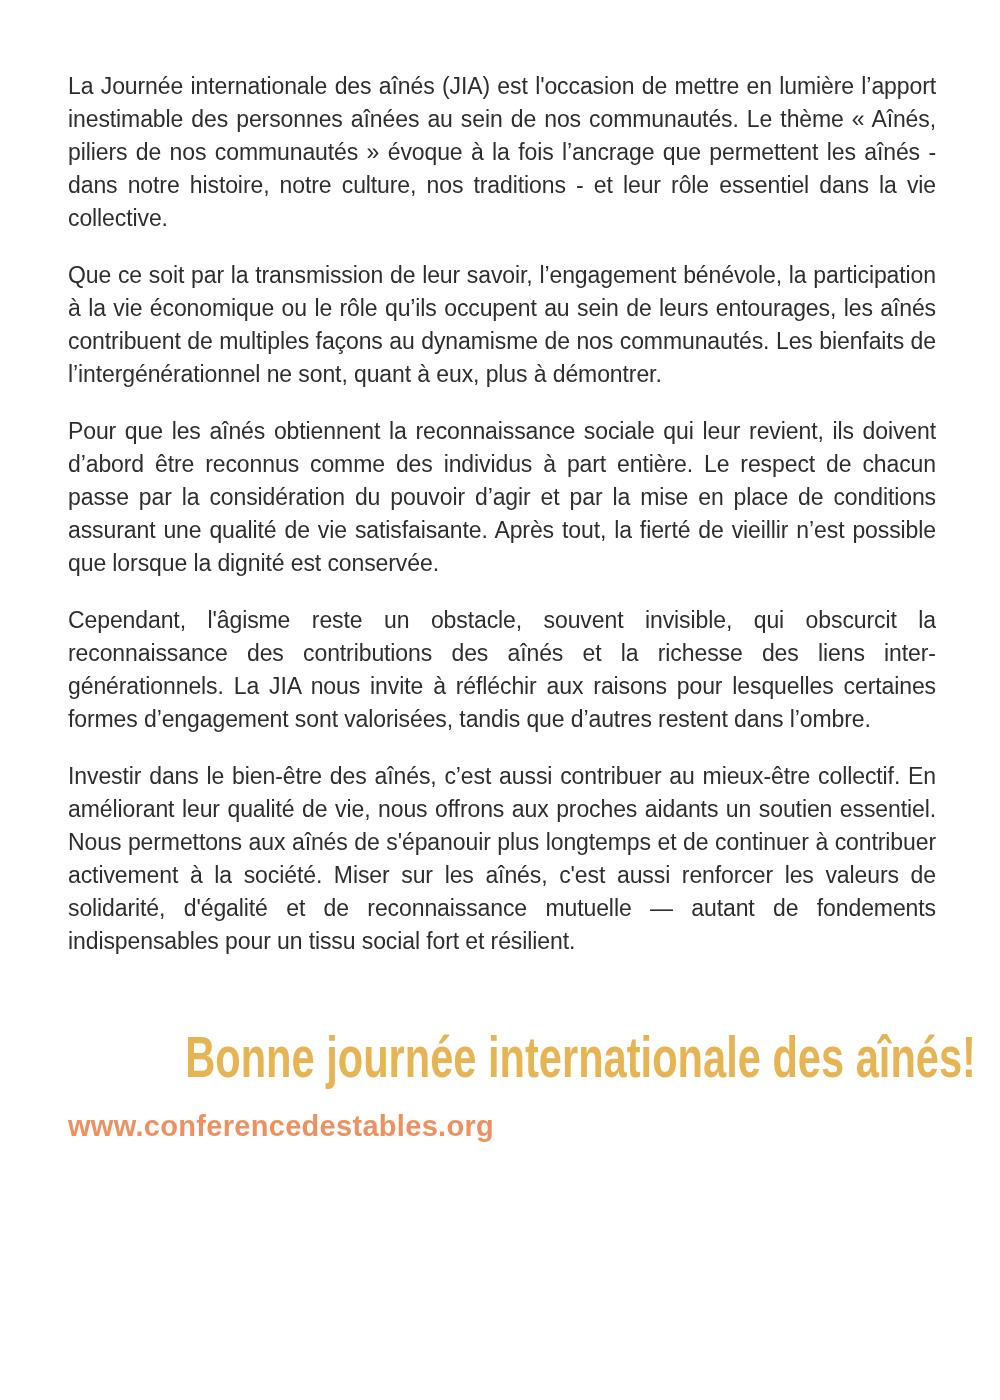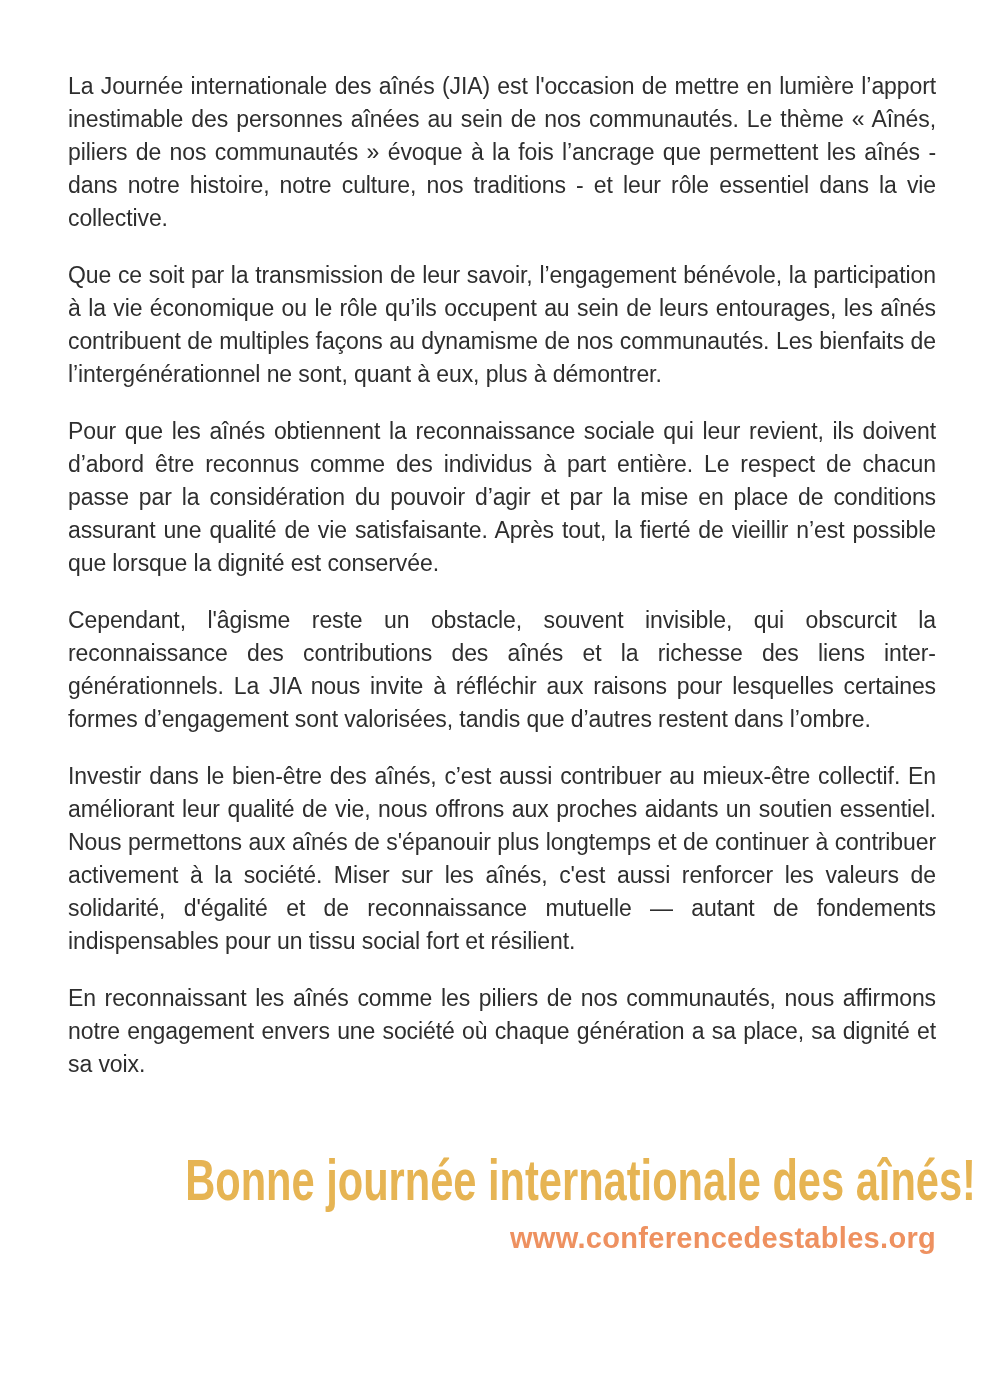--- a/index.html
+++ b/index.html
@@ -36,39 +36,38 @@
     white-space:nowrap;
     font-size:57px;
     line-height:66px;
     font-weight:bold;
     color:var(--headline-color);
     transform:scaleX(0.73);
     transform-origin:50% 50%;
   }
   .website-url{
     display:block;
-    margin-top:8px;
-    text-align:right;
+    margin-top:19px;
+    text-align:left;
     font-size:29px;
     line-height:34px;
     font-weight:bold;
     letter-spacing:0.3px;
     color:var(--website-color);
     text-decoration:none;
   }
 </style>
 </head>
 <body>
 
 <main class="flyer">
   <section class="body-text">
     <p>La Journée internationale des aînés (JIA) est l'occasion de mettre en lumière l’apport inestimable des personnes aînées au sein de nos communautés. Le thème « Aînés, piliers de nos communautés » évoque à la fois l’ancrage que permettent les aînés - dans notre histoire, notre culture, nos traditions - et leur rôle essentiel dans la vie collective.</p>
     <p>Que ce soit par la transmission de leur savoir, l’engagement bénévole, la participation à la vie économique ou le rôle qu’ils occupent au sein de leurs entourages, les aînés contribuent de multiples façons au dynamisme de nos communautés. Les bienfaits de l’intergénérationnel ne sont, quant à eux, plus à démontrer.</p>
     <p>Pour que les aînés obtiennent la reconnaissance sociale qui leur revient, ils doivent d’abord être reconnus comme des individus à part entière. Le respect de chacun passe par la considération du pouvoir d’agir et par la mise en place de conditions assurant une qualité de vie satisfaisante. Après tout, la fierté de vieillir n’est possible que lorsque la dignité est conservée.</p>
     <p>Cependant, l'âgisme reste un obstacle, souvent invisible, qui obscurcit la reconnaissance des contributions des aînés et la richesse des liens inter­générationnels. La JIA nous invite à réfléchir aux raisons pour lesquelles certaines formes d’engagement sont valorisées, tandis que d’autres restent dans l’ombre.</p>
     <p>Investir dans le bien-être des aînés, c’est aussi contribuer au mieux-être collectif. En améliorant leur qualité de vie, nous offrons aux proches aidants un soutien essentiel. Nous permettons aux aînés de s'épanouir plus longtemps et de continuer à contribuer activement à la société. Miser sur les aînés, c'est aussi renforcer les valeurs de solidarité, d'égalité et de reconnais­sance mutuelle — autant de fondements indispensables pour un tissu social fort et résilient.</p>
-    <p>En reconnaissant les aînés comme les piliers de nos communautés, nous affirmons notre engagement envers une société où chaque génération a sa place, sa dignité et sa voix.</p>
   </section>
 
   <h1 class="closing-headline">Bonne journée internationale des aînés!</h1>
 
   <a class="website-url" href="#">www.conferencedestables.org</a>
 </main>
 
 </body></html>

